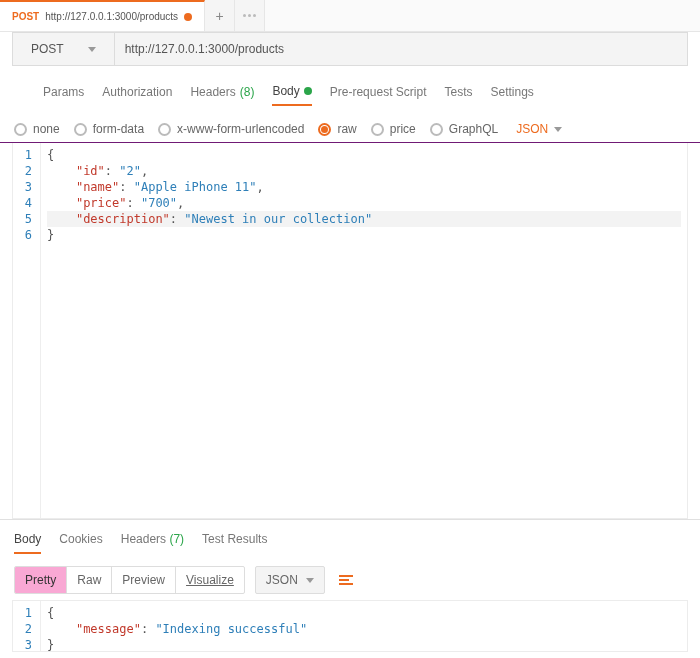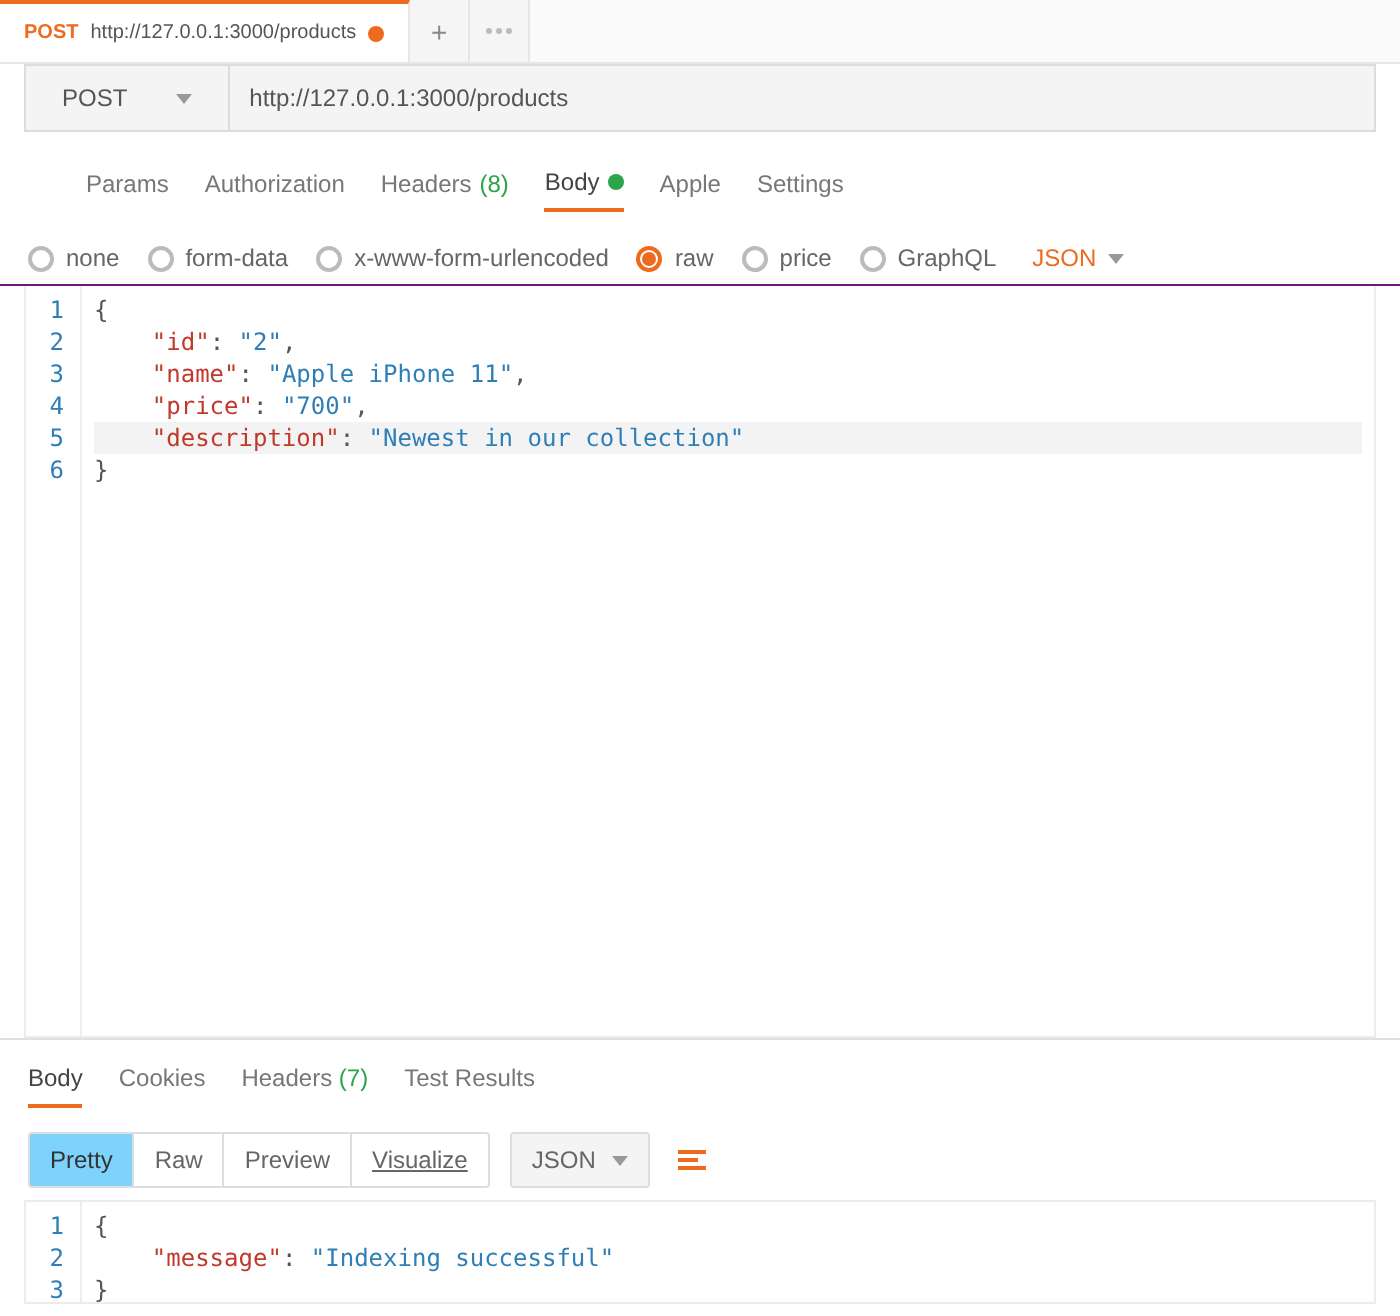--- a/index.html
+++ b/index.html
@@ -162,21 +162,21 @@
   .resp-toolbar {
     display:flex; align-items:center; gap:10px;
     padding: 6px 14px;
   }
   .btn-group { display:flex; border:1px solid #ddd; border-radius:2px; overflow:hidden; }
   .btn-group .btn {
     padding: 6px 10px; font-size:12px; color:#666; cursor:pointer;
     border-right:1px solid #ddd;
   }
   .btn-group .btn:last-child { border-right:none;text-decoration:underline; }
-  .btn-group .btn.active { background:#7dd3fc; color:#333; }
+  .btn-group .btn.active { background:#f9a8d4; color:#333; }
   .dd-btn {
     display:flex; align-items:center; gap:8px;
     border:1px solid #ddd; padding:6px 10px; font-size:12px; color:#666;
     cursor:pointer; border-radius:2px; background:#f4f4f4;
   }
   .wrap-icon {
     display:flex; flex-direction:column; gap:2px; cursor:pointer;
     padding:4px;
   }
   .wrap-icon span { width:14px; height:2px; background:#ED6B1F; display:block; }
@@ -227,21 +227,24 @@
       </div>
     <div class="req-tab">
       <span>Headers</span>
       <span class="count-green">(8)</span>
     </div>
     <div class="req-tab active">
       <span>Body</span>
       <span class="dot-green"></span>
     </div>
     <div class="req-tab">
-        <span>Apple</span>
+        <span>Pre-request Script</span>
+      </div>
+    <div class="req-tab">
+        <span>Tests</span>
       </div>
     <div class="req-tab">
         <span>Settings</span>
       </div>
   </div>
 
   <div class="body-types">
     <label class="radio">
         <span class="r"></span>
         <span>none</span>

